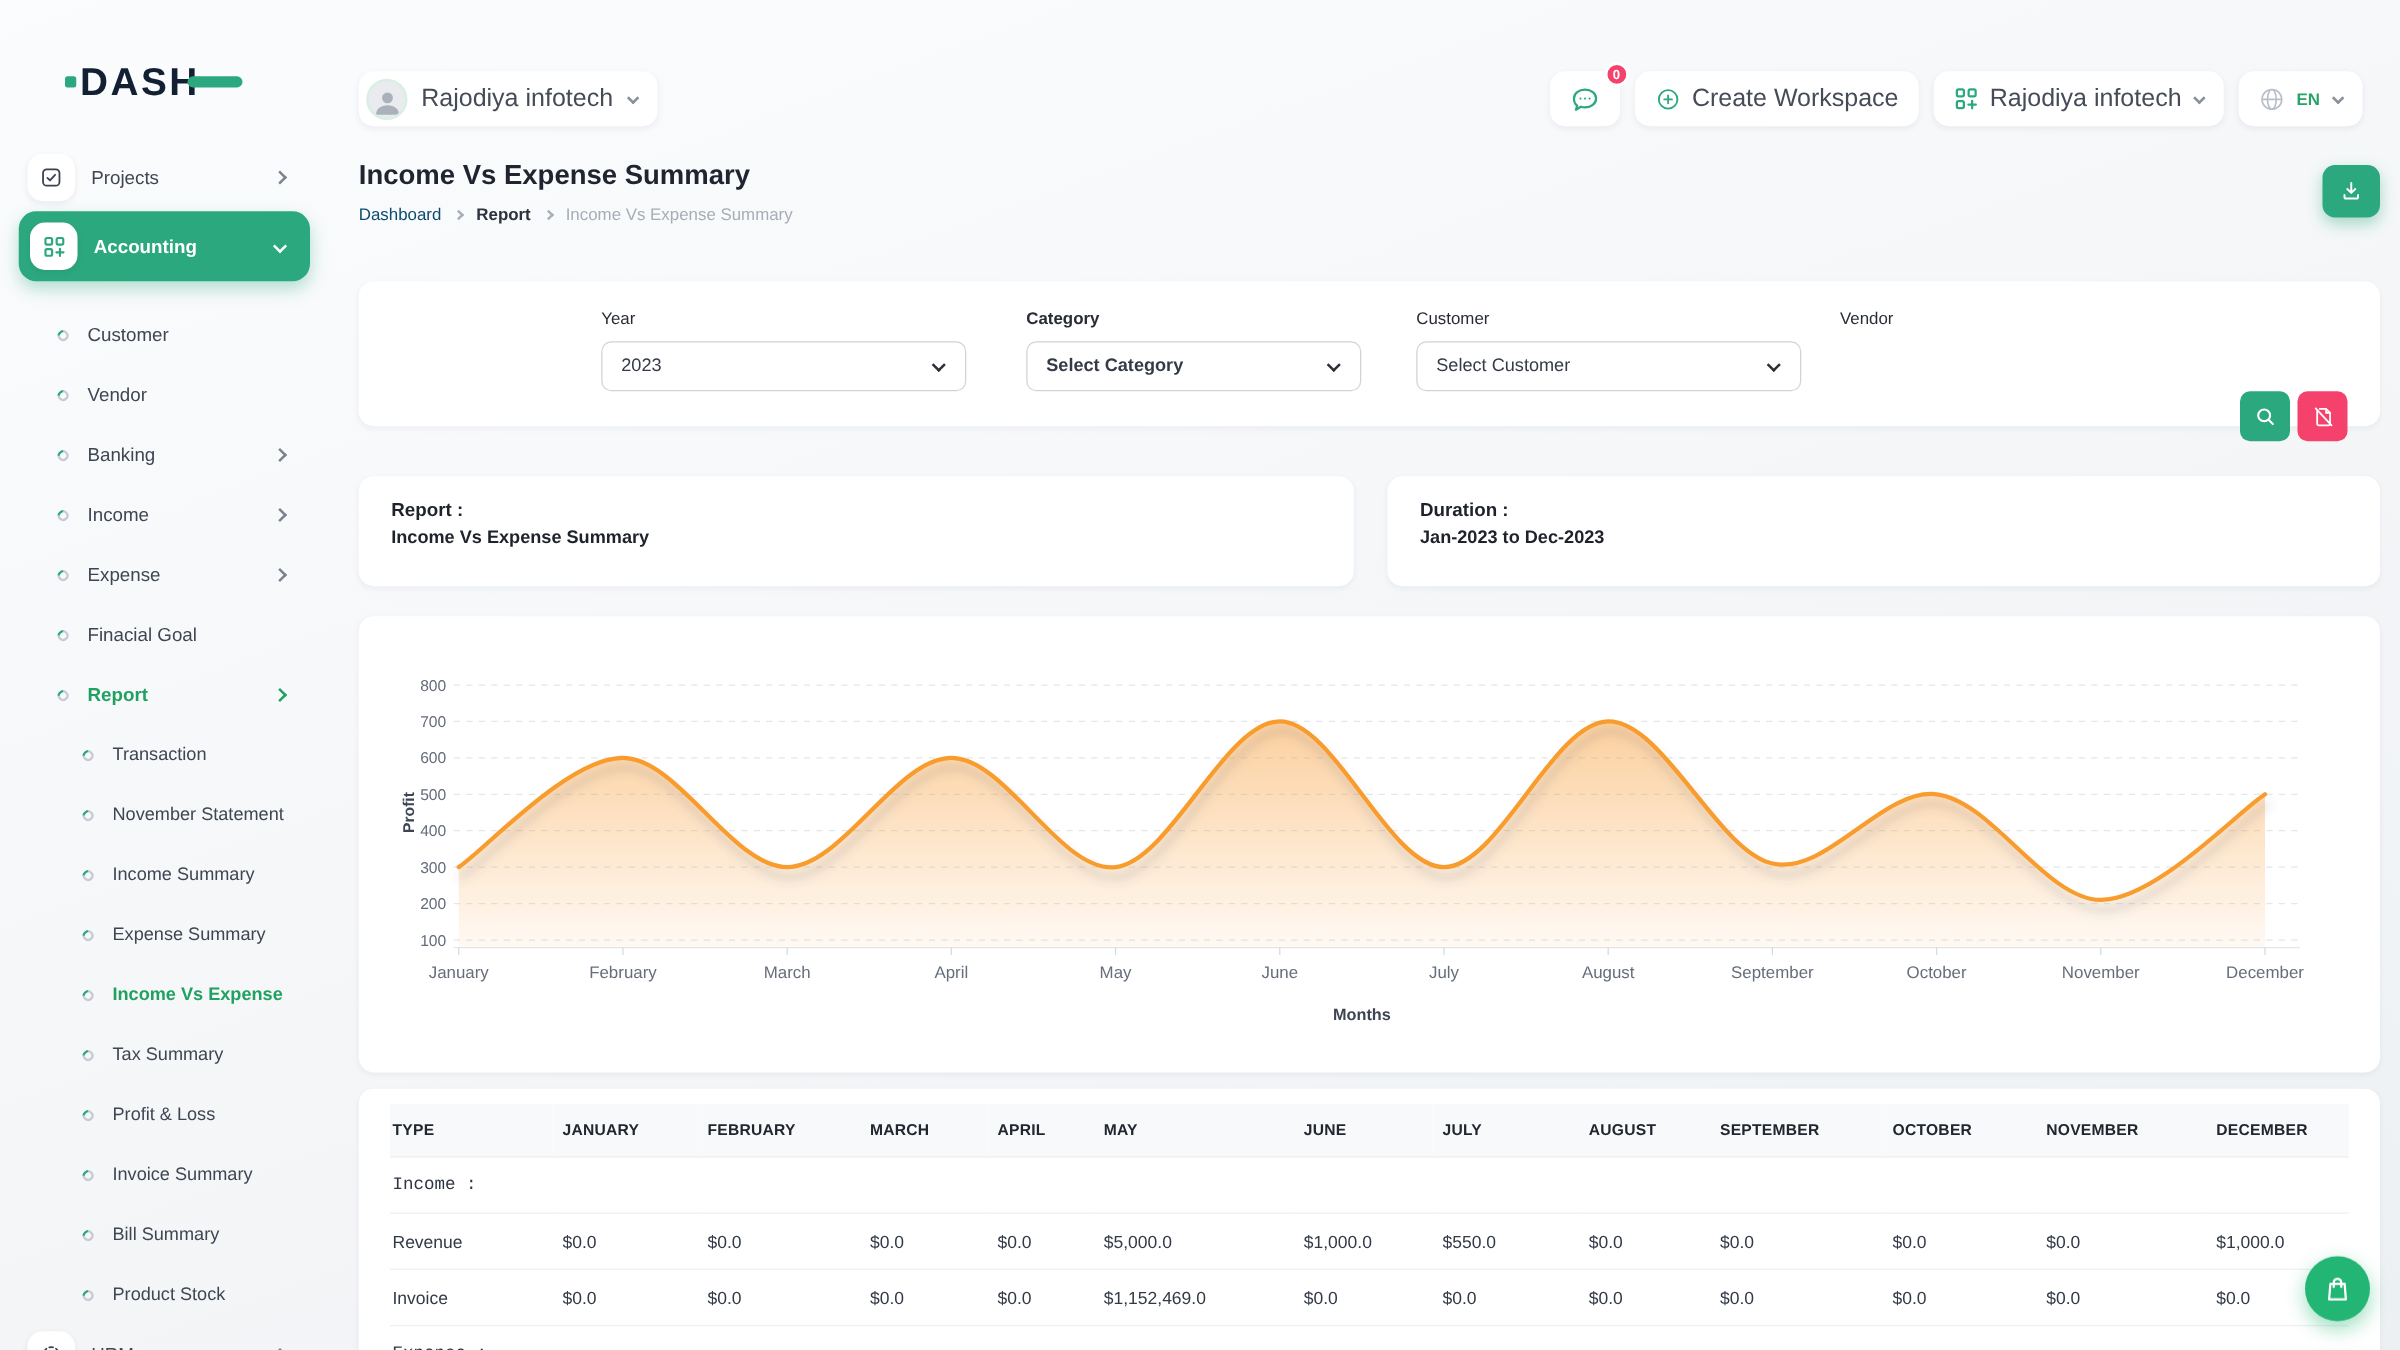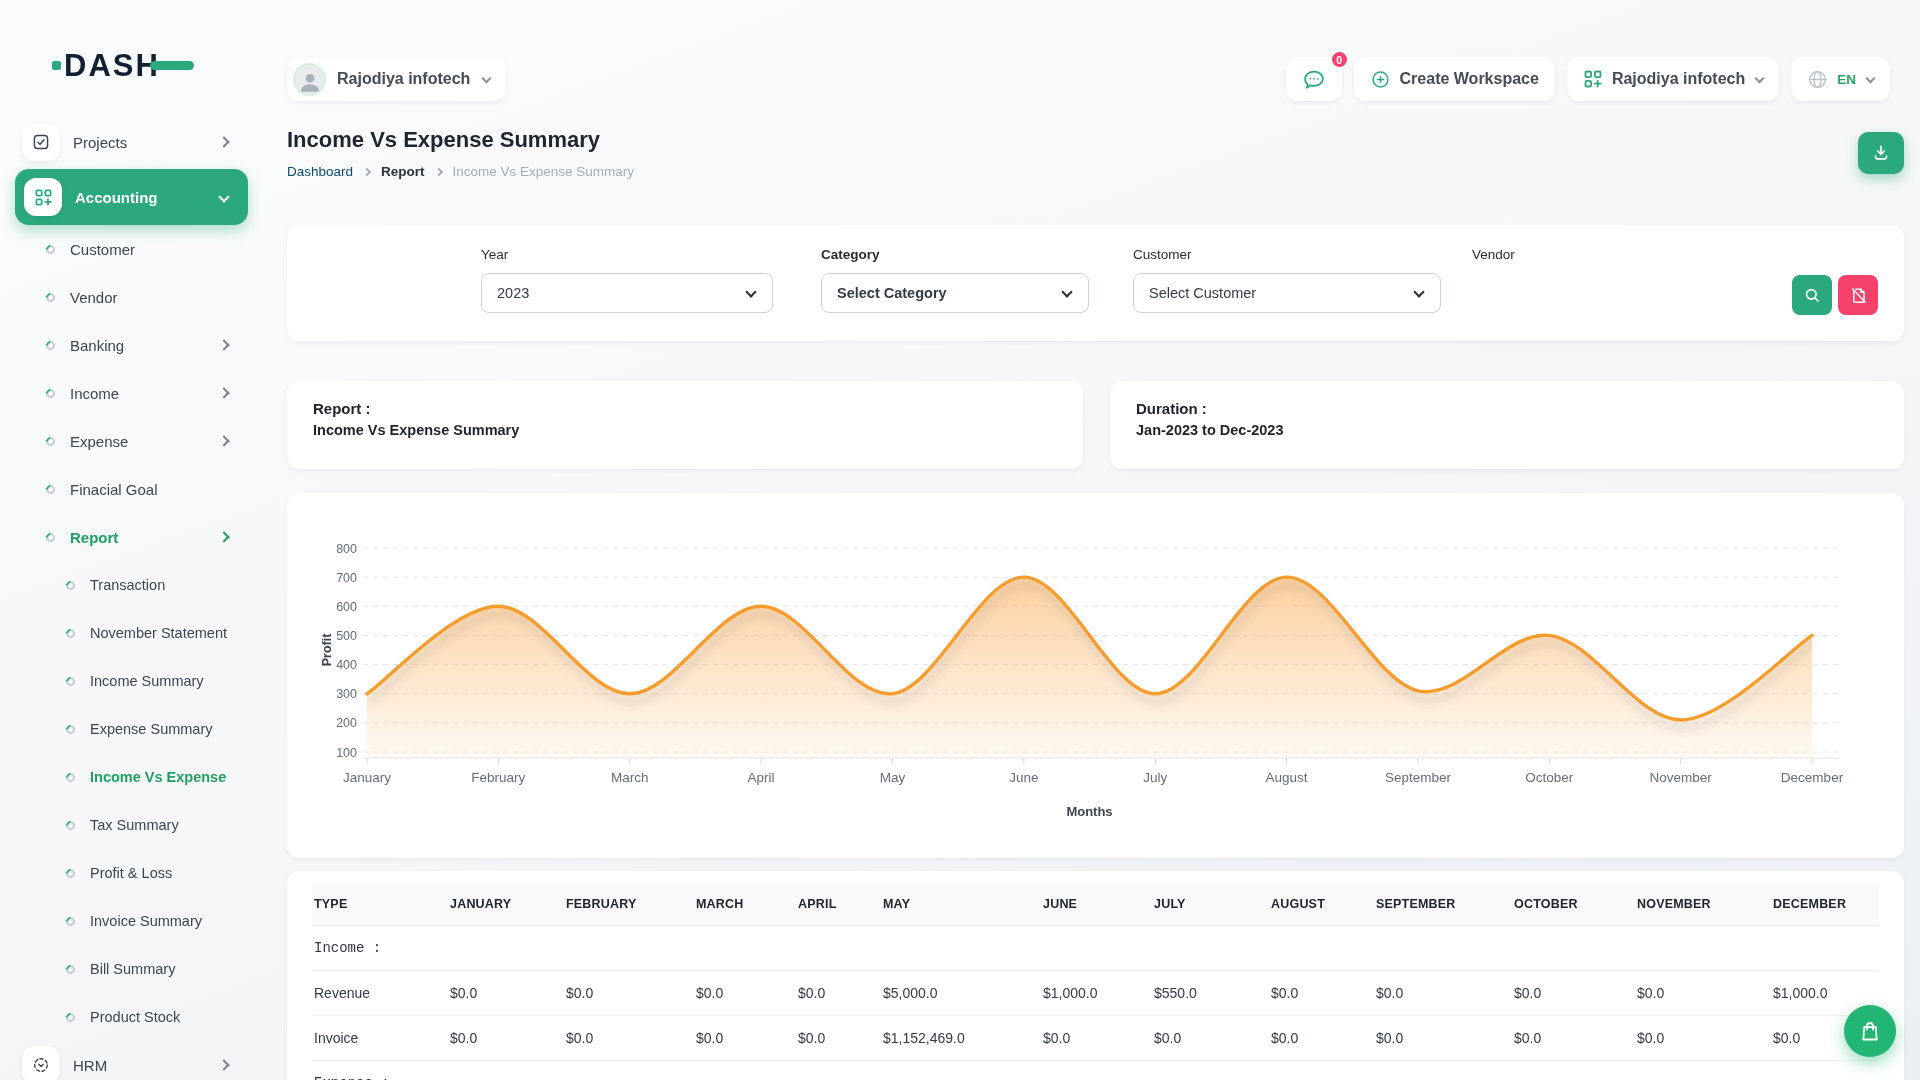--- a/index.html
+++ b/index.html
@@ -20,36 +20,36 @@
   .nav-row.level3{padding-left:42px;}
   .nav-row.level3 .nav-label{font-size:14.5px;}
   .icon-box{width:38px;height:38px;border-radius:12px;background:#fff;display:flex;align-items:center;
             justify-content:center;box-shadow:0 2px 5px rgba(25,35,60,.07);flex-shrink:0;}
   .bullet{width:9px;height:9px;border-radius:50%;border:2px solid #c6cbd4;border-left-color:#2ca87f;
           transform:rotate(45deg);flex-shrink:0;margin:0 2px;}
   .chev{width:8px;height:8px;border-right:2px solid #7d838e;border-bottom:2px solid #7d838e;
         margin-left:auto;margin-right:14px;flex-shrink:0;}
   .chev.right{transform:rotate(-45deg);}
   .chev.down{transform:rotate(45deg);}
-  .nav-row.level1.active{background:#2ca87f;border-radius:14px;height:56px;margin:3px -6px 0 -7px;
+  .nav-row.level1.active{background:#2ca87f;border-radius:14px;height:56px;margin:3px -6px 19px -7px;
         padding:0 6px 0 9px;box-shadow:0 6px 14px rgba(44,168,127,.35);}
   .nav-row.level1.active .nav-label{color:#fff;font-weight:700;}
   .nav-row.level1.active .chev{border-color:#fff;}
   .nav-row.level2.active .nav-label,.nav-row.level3.active .nav-label{color:#21a161;font-weight:700;}
   .nav-row.level2.active .chev{border-color:#21a161;}
 
   
   .main{flex:1;padding:57px 16px 0 27px;min-width:0;}
   .topbar{display:flex;align-items:center;}
   .pill{background:#fff;border-radius:12px;height:44px;display:flex;align-items:center;
         box-shadow:0 2px 5px rgba(25,35,60,.06);cursor:pointer;}
   .workspace-pill{padding:5px 16px 5px 6px;gap:11px;}
   .avatar{width:33px;height:33px;border-radius:50%;background:#e9ebee;border:2px solid #d9efe4;
           display:flex;align-items:flex-end;justify-content:center;overflow:hidden;}
-  .pill-label{font-size:16px;font-weight:700;color:#454b57;}
+  .pill-label{font-size:20px;font-weight:400;color:#454b57;}
   .pill .chev{width:7px;height:7px;margin:0 0 2px 2px;border-color:#8a909a;}
   .topbar-right{margin-left:auto;display:flex;align-items:center;gap:12px;margin-right:14px;}
   .icon-pill{width:56px;justify-content:center;position:relative;}
   .badge{position:absolute;top:-7px;right:-7px;min-width:19px;height:19px;border-radius:10px;
          background:#f4426c;color:#fff;font-size:10.5px;font-weight:700;display:flex;align-items:center;
          justify-content:center;border:2px solid #fff;padding:0 4px;}
   .btn-pill{padding:0 16px;gap:9px;border:none;font-family:inherit;}
 
   .title-row{display:flex;align-items:center;justify-content:space-between;margin-top:26px;}
   h1{font-size:22px;font-weight:700;color:#1f2430;}
@@ -59,21 +59,21 @@
   .crumb-current{color:#a7adb6;}
   .crumb-sep{width:6px;height:6px;border-right:2px solid #aab0b9;border-bottom:2px solid #aab0b9;
              transform:rotate(-45deg);margin:0;}
   .btn-download{width:46px;height:42px;border-radius:10px;background:#2ca87f;border:none;cursor:pointer;
      display:flex;align-items:center;justify-content:center;box-shadow:0 5px 12px rgba(44,168,127,.4);}
 
   .card{background:#fff;border-radius:12px;box-shadow:0 2px 5px rgba(25,35,60,.05);}
 
   
   .filter-card{margin-top:46px;height:116px;display:flex;align-items:flex-start;
-               padding:22px 26px 26px 194px;}
+               padding:22px 26px 26px 194px;flex-direction:column;}
   .field{display:flex;flex-direction:column;}
   .field-label{font-size:13.5px;color:#272c35;margin-bottom:11px;}
   .select-box{height:40px;border:1px solid #ced4da;border-radius:8px;display:flex;align-items:center;
               padding:0 15px;cursor:pointer;background:#fff;}
   .select-value{font-size:14.5px;color:#343b47;}
   .select-box .chev{width:8px;height:8px;border-color:#2b3038;margin-right:2px;margin-bottom:3px;}
   .f-year{width:292px;} .f-category{width:268px;margin-left:48px;font-weight:bold;} .f-customer{width:308px;margin-left:44px;}
   .f-vendor{width:296px;margin-left:31px;}
   .filter-actions{display:flex;gap:6px;margin-left:24px;align-self:flex-end;}
   .sq-btn{width:40px;height:40px;border-radius:8px;border:none;cursor:pointer;display:flex;

